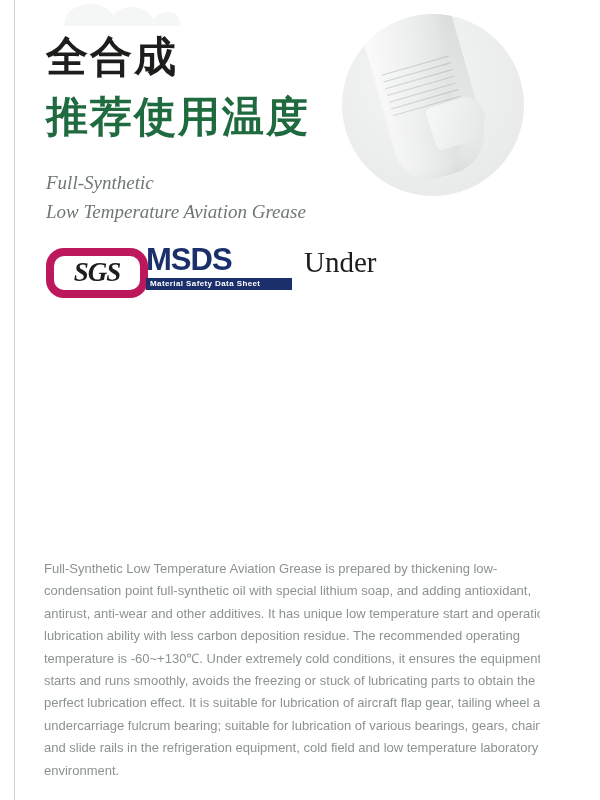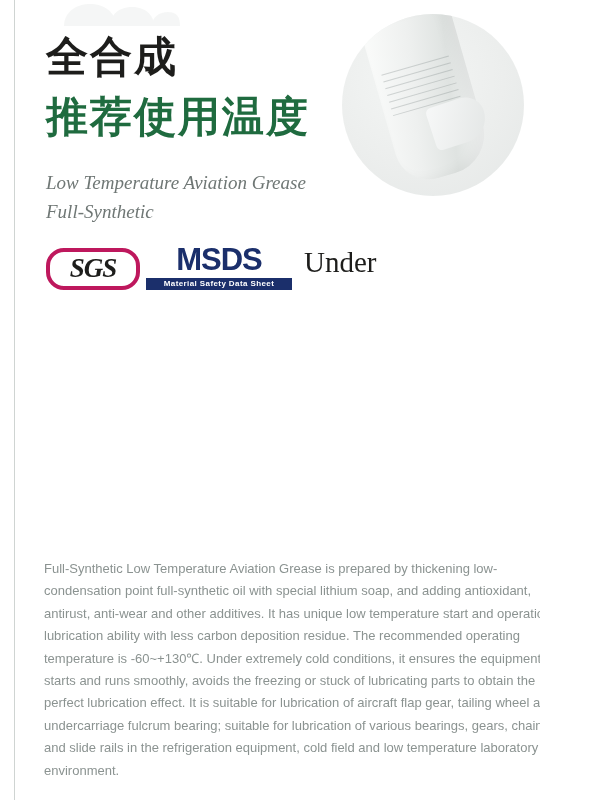--- a/index.html
+++ b/index.html
@@ -128,53 +128,52 @@
     left: 46px;
     top: 246px;
     height: 44px;
   }
   .sgs {
     position: absolute;
     left: 0;
     top: 2px;
     width: 86px;
     height: 34px;
-    border: 4px solid #be185d;
+    border: 8px solid #be185d;
     border-radius: 18px;
     font-size: 27px;
     font-weight: bold;
     font-style: italic;
     letter-spacing: -1px;
     color: #1d1d1b;
     text-align: center;
     line-height: 32px;
     font-family: "Liberation Serif", serif;
   }
   .msds {
     position: absolute;
     left: 100px;
     top: -2px;
     width: 146px;
-    text-align: center;
   }
   .msds .m-main {
     font-size: 31px;
     font-weight: bold;
     color: #1b2f6b;
     letter-spacing: -1px;
     line-height: 1.05;
     font-family: "Liberation Sans", sans-serif;
   }
   .msds .m-sub {
     font-size: 8px;
     font-weight: bold;
     color: #ffffff;
     background: #1b2f6b;
     letter-spacing: 0.4px;
-    padding: 1px 17px 2px;
+    padding: 1px 4px 2px;
     margin-top: 1px;
   }
   .rohs {
     position: absolute;
     left: 258px;
     top: 0px;
     font-size: 29px;
     color: #1d1d1b;
     font-family: "Liberation Serif", serif;
   }
@@ -231,22 +230,22 @@
         <i></i>
         <i></i>
     </div>
     <div class="nozzle-tip"></div>
   </div>
 
   <div class="title-cn-1">全合成</div>
   <div class="title-cn-2">推荐使用温度</div>
 
   <div class="title-en">
+    <div>Full-Synthetic</div>
     <div>Low Temperature Aviation Grease</div>
-    <div>Full-Synthetic</div>
   </div>
 
   <div class="certs">
     <div class="sgs">SGS</div>
     <div class="msds">
       <div class="m-main">MSDS</div>
       <div class="m-sub">Material Safety Data Sheet</div>
     </div>
     <div class="rohs">Under</div>
   </div>

